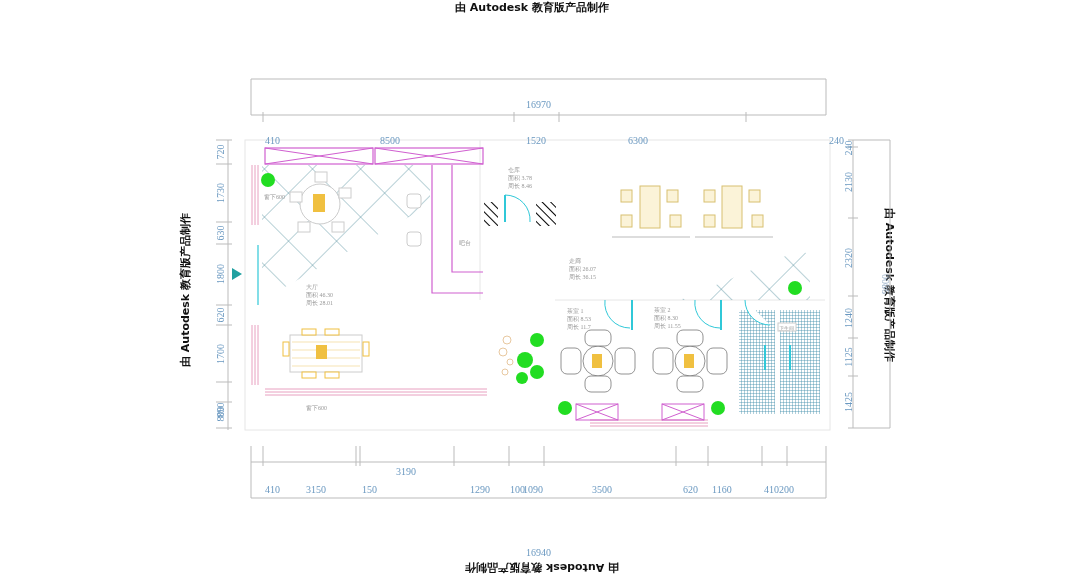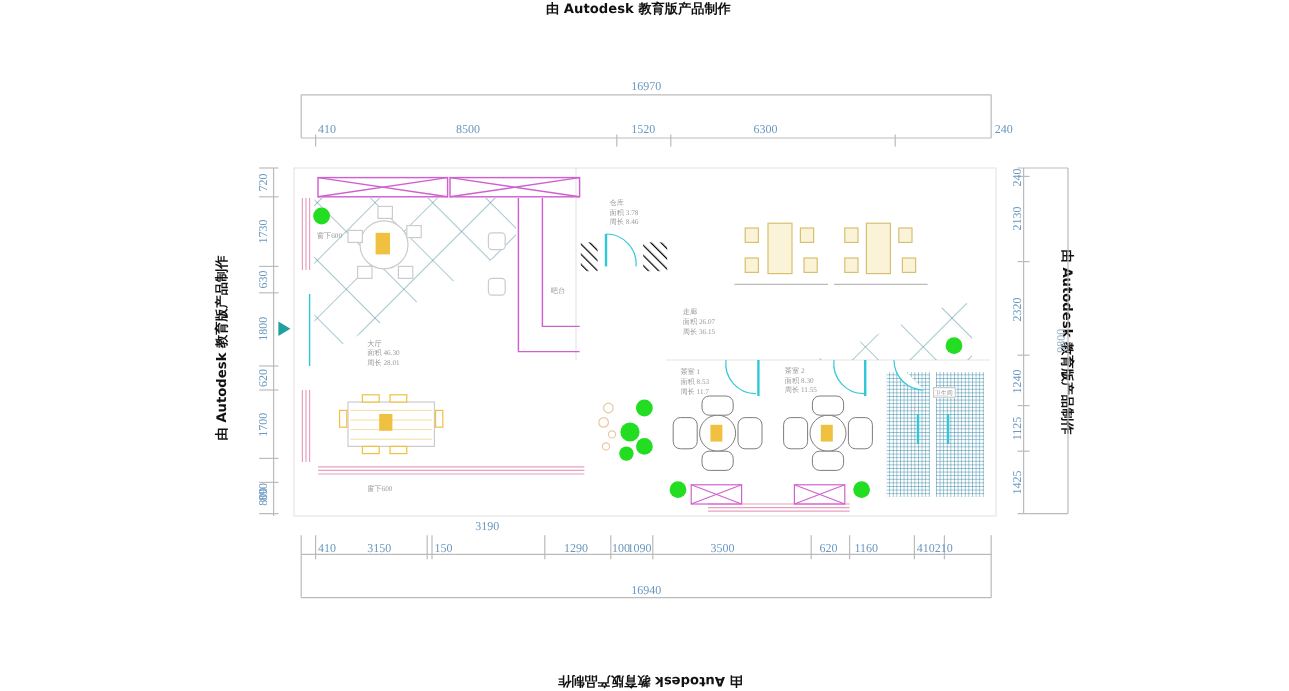--- a/index.html
+++ b/index.html
@@ -2,21 +2,21 @@
 <html><head>
 <meta charset="utf-8">
 <style>
   html, body { margin:0; padding:0; background:#ffffff; }
   body { width:1074px; height:576px; position:relative; overflow:hidden; font-family:"Liberation Serif", serif; }
   .wm { position:absolute; font-family:"DejaVu Sans", sans-serif; font-size:11px; font-weight:bold; color:#111; white-space:nowrap; }
   .wm-top { left:455px; top:0px; }
   .wm-bottom { left:465px; top:560px; transform:rotate(180deg); }
   .wm-left { left:185px; top:290px; transform:translate(-50%,-50%) rotate(-90deg); }
   .wm-right { left:889px; top:285px; transform:translate(-50%,-50%) rotate(90deg); }
-  .dim { position:absolute; font-size:10px; color:#6a98c0; white-space:nowrap; font-family:"Liberation Serif", serif; }
+  .dim { position:absolute; font-size:10px; color:#6a98c0; white-space:nowrap; font-family:"Liberation Serif", serif;margin-top:32px; }
   .dimv { position:absolute; font-size:10px; color:#6a98c0; white-space:nowrap; transform:translate(-50%,-50%) rotate(-90deg); }
   .lbl { position:absolute; font-size:6px; color:#999; line-height:8px; white-space:nowrap; }
   svg.plan { position:absolute; left:0; top:0; }
 </style>
 </head>
 <body>
 
 <div class="wm wm-top">由 Autodesk 教育版产品制作</div>
 <div class="wm wm-bottom">由 Autodesk 教育版产品制作</div>
 <div class="wm wm-left">由 Autodesk 教育版产品制作</div>
@@ -247,22 +247,22 @@
 <div class="dim" style="left:306px;top:452px">3150</div>
 <div class="dim" style="left:362px;top:452px">150</div>
 <div class="dim" style="left:396px;top:434px">3190</div>
 <div class="dim" style="left:470px;top:452px">1290</div>
 <div class="dim" style="left:510px;top:452px">100</div>
 <div class="dim" style="left:523px;top:452px">1090</div>
 <div class="dim" style="left:592px;top:452px">3500</div>
 <div class="dim" style="left:683px;top:452px">620</div>
 <div class="dim" style="left:712px;top:452px">1160</div>
 <div class="dim" style="left:764px;top:452px">410</div>
-<div class="dim" style="left:779px;top:452px">210</div>
-<div class="dim" style="left:526px;top:487px">16940</div>
+<div class="dim" style="left:779px;top:452px">200</div>
+<div class="dim" style="left:526px;top:515px">16940</div>
 
 <div class="dimv" style="left:220px;top:152px">720</div>
 <div class="dimv" style="left:220px;top:193px">1730</div>
 <div class="dimv" style="left:220px;top:233px">630</div>
 <div class="dimv" style="left:220px;top:274px">1800</div>
 <div class="dimv" style="left:220px;top:315px">620</div>
 <div class="dimv" style="left:220px;top:354px">1700</div>
 <div class="dimv" style="left:220px;top:410px">890</div>
 <div class="dimv" style="left:220px;top:414px">800</div>
 

